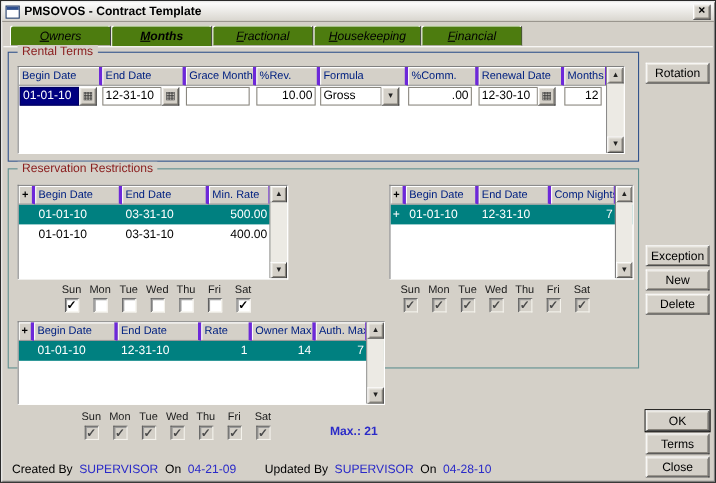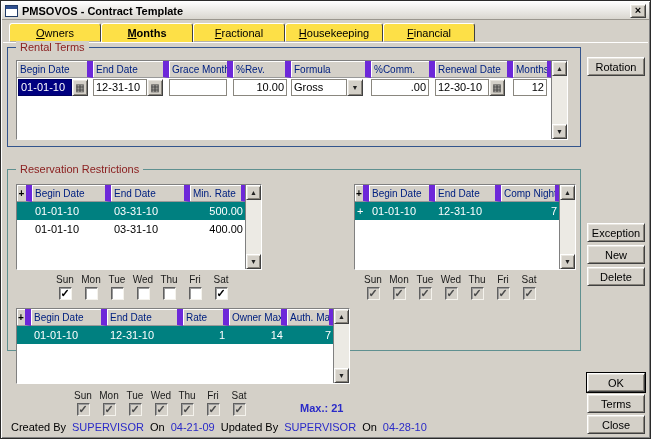--- a/index.html
+++ b/index.html
@@ -14,37 +14,37 @@
   display:flex;align-items:center;padding:0 3px;gap:4px;}
 .appicon{width:13px;height:12px;border:1px solid #203a66;background:#fff;position:relative;flex:0 0 auto;}
 .appicon::before{content:"";position:absolute;left:0;right:0;top:0;height:3px;background:#2e4f8f;}
 .title{font-weight:bold;color:#000;flex:1;font-size:11px;white-space:nowrap;overflow:hidden;}
 .raised{background:#d4d0c8;border:1px solid;border-color:#ffffff #404040 #404040 #ffffff;
   box-shadow:inset 1px 1px 0 #e8e5de, inset -1px -1px 0 #87837b;}
 .xbtn{width:16px;height:14px;font-size:11px;line-height:11px;text-align:center;font-weight:bold;cursor:default;}
 
 
 .tabs{position:absolute;top:22px;left:8px;height:19px;display:flex;}
-.tab{width:92px;height:19px;background:#fde047;border:1px solid;border-color:#fff #404040 #b5b1a9 #fff;
-  border-radius:3px 3px 0 0;display:flex;align-items:center;justify-content:center;cursor:default;}
+.tab{width:92px;height:19px;background:#4d7c0f;border:1px solid;border-color:#fff #404040 #b5b1a9 #fff;
+  border-radius:3px 3px 0 0;display:flex;align-items:center;justify-content:center;cursor:default;font-style:italic;}
 .tab.active{font-weight:bold;border-bottom-color:#d4d0c8;height:20px;}
 .tab-label{display:block;width:100%;text-align:center;}
 .tab-label::first-letter{text-decoration:underline;}
 .tabline{position:absolute;top:41px;left:2px;right:2px;height:2px;border-top:1px solid #ffffff;}
 
 
 .group{position:absolute;border:1px solid;}
 #grp-rental{left:6px;top:46px;width:574px;height:100px;border-color:#33548c;}
-#grp-resv{left:6px;top:168px;width:574px;height:182px;border-color:#5f9090;}
+#grp-resv{left:6px;top:152px;width:574px;height:182px;border-color:#5f9090;}
 .grplabel{position:absolute;top:-7px;left:8px;background:#d4d0c8;padding:0 4px;color:#8b2020;font-size:11px;white-space:nowrap;}
 
 
 .tbl{position:absolute;background:#fff;border:1px solid;border-color:#808080 #fff #fff #808080;overflow:hidden;}
 .thead{display:flex;height:17px;background:#d4d0c8;}
-.th{color:#002080;font-size:10px;padding:3px 0 0 3px;border-right:6px solid #6d28d9;border-bottom:1px solid #999;
+.th{color:#002080;font-size:10px;padding:3px 0 0 3px;border-right:3px solid #6d28d9;border-bottom:1px solid #999;
   box-shadow:inset 1px 1px 0 #fff;overflow:hidden;white-space:nowrap;flex:0 0 auto;}
 .th.plus{text-align:center;padding-left:0;font-weight:bold;color:#000;}
 .trow{display:flex;height:18px;}
 .trow.teal{background:#008080;color:#fff;}
 .td{padding:0 3px;overflow:hidden;white-space:nowrap;font-size:11px;height:18px;line-height:18px;flex:0 0 auto;}
 .td.num{text-align:right;padding-right:4px;}
 
 
 .grow{display:flex;height:20px;align-items:flex-start;}
 .gcell{flex:0 0 auto;height:20px;padding-top:1px;white-space:nowrap;}
@@ -332,19 +332,19 @@
   <div class="sidebtn raised" style="top:266px">Delete</div>
   <div class="sidebtn raised default" style="top:372px">OK</div>
   <div class="sidebtn raised" style="top:393px">Terms</div>
   <div class="sidebtn raised" style="top:414px">Close</div>
 
   <div class="footer">
     <span>Created By</span>
     <span class="blue">SUPERVISOR</span>
     <span>On</span>
     <span class="blue">04-21-09</span>
-    <span style="margin-left:0">Updated By</span>
+    <span style="margin-left:20px">Updated By</span>
     <span class="blue">SUPERVISOR</span>
     <span>On</span>
     <span class="blue">04-28-10</span>
   </div>
 
 </div>
 
 </body></html>

